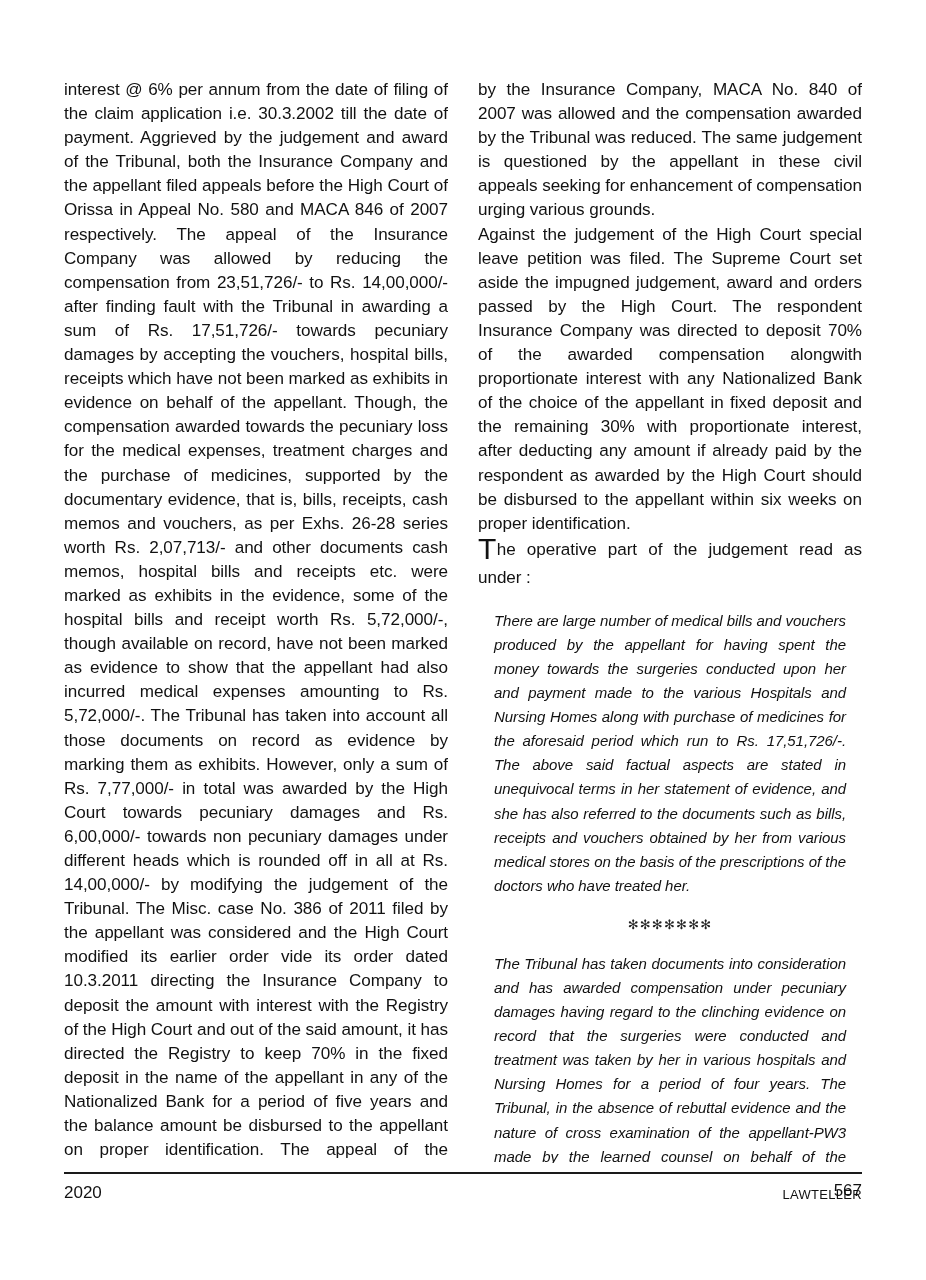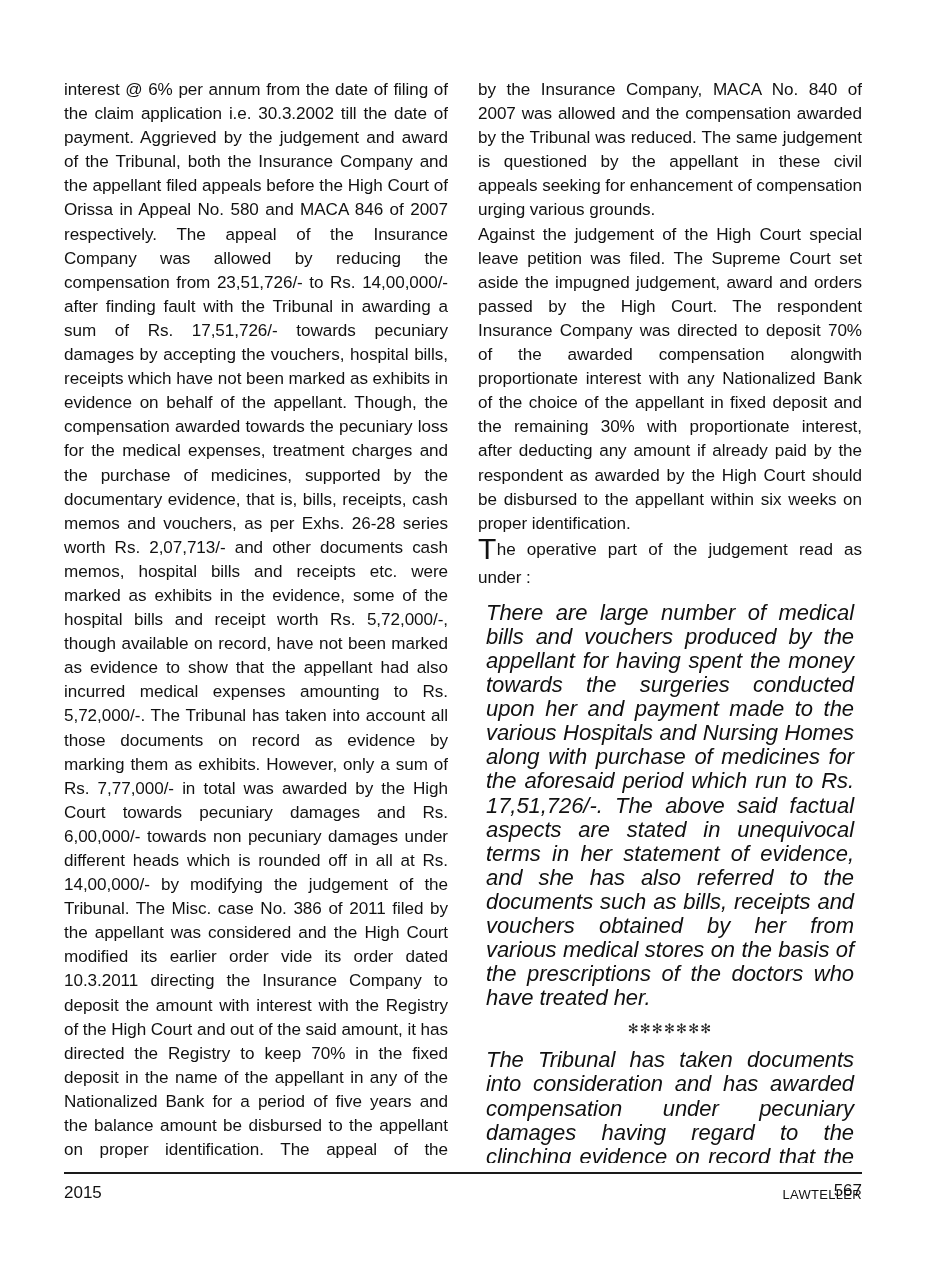--- a/index.html
+++ b/index.html
@@ -51,22 +51,22 @@
     text-justify: inter-word;
     letter-spacing: -0.06px;
     word-spacing: 0px;
     hyphens: none;
   }
   p.para.last-natural {
     text-align-last: left;
   }
   p.italic {
     font-style: italic;
-    margin: 8px;
-    font-size: 22px;
+    margin: 16px;
+    font-size: 15px;
     line-height: 24.1px;
     text-align: justify;
     letter-spacing: -0.06px;
   }
   p.italic.end {
     text-align-last: left;
   }
 
   
   p.dropcap {
@@ -163,18 +163,18 @@
       <p class="asterisks">✻✻✻✻✻✻✻</p>
 
       <p class="italic end">The Tribunal has taken documents into consideration and has awarded compensation under pecuniary damages having regard to the clinching evidence on record that the surgeries were conducted and treatment was taken by her in various hospitals and Nursing Homes for a period of four years. The Tribunal, in the absence of rebuttal evidence and the nature of cross examination of the appellant-PW3 made by the learned counsel on behalf of the Insurance Company and the evidence adduced by the appellant herein and the claim made by her under</p>
 
     </div>
   </div>
 
   <div id="footer-rule"></div>
 
   <div id="footer">
-    <span class="f-left">2015</span>
+    <span class="f-left">2020</span>
     <span class="f-center">LAWTELLER</span>
     <span class="f-right">567</span>
   </div>
 
 </div>
 
 </body></html>

